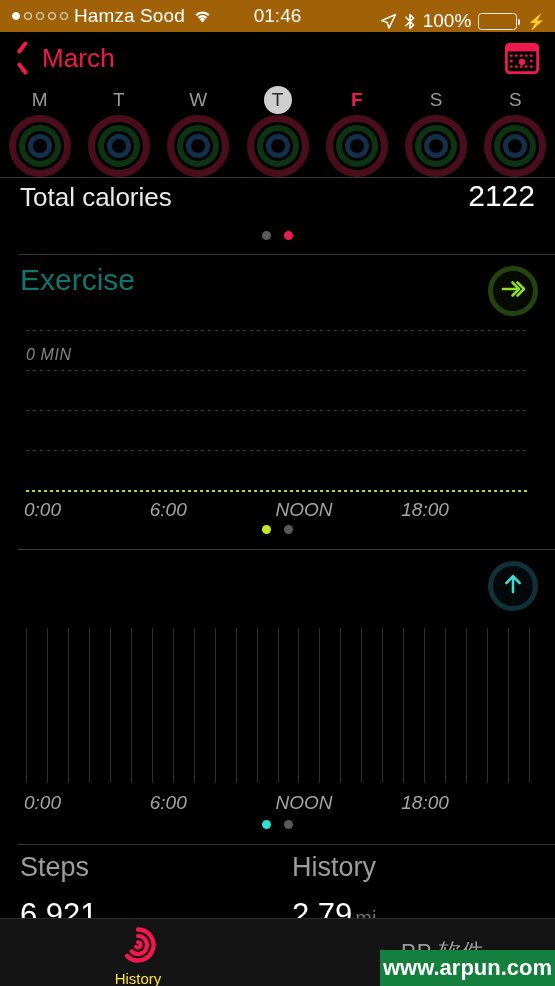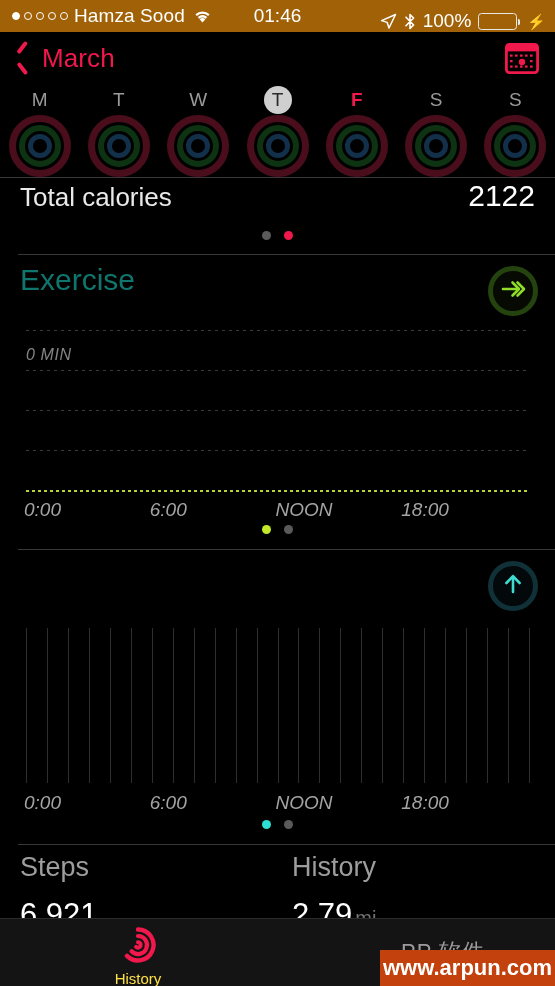--- a/index.html
+++ b/index.html
@@ -101,21 +101,21 @@
   .tabbar{ position:absolute; left:0; bottom:0; width:555px; height:68px;
     background:#141414; border-top:1px solid #2b2b2b; }
   .tabitem{ position:absolute; left:96px; top:6px; width:84px; text-align:center; cursor:pointer;}
   .tab-lbl{ font-size:15px; color:#fde047; margin-top:1px; }
 
   
   .wm-arpun{ position:absolute; left:394px; top:903px; font-size:42px; font-weight:bold;
     color:#fff; letter-spacing:1px; font-family:"Liberation Sans", sans-serif; }
   .wm-cn{ position:absolute; left:401px; top:937px; font-size:22px; color:#cfcfcf;
     opacity:.72; letter-spacing:1px; }
-  .wm-box{ position:absolute; left:380px; top:950px; width:175px; height:36px; background:#c2410c; }
+  .wm-box{ position:absolute; left:380px; top:950px; width:175px; height:36px; background:#15803d; }
   .wm-url{ position:absolute; left:0; top:0; width:175px; height:36px; line-height:36px;
     text-align:center; color:#fff; font-size:22px; font-weight:bold; }
 </style>
 </head>
 <body>
 
 <div id="screen">
 
   <div class="statusbar">
     <div class="sb-left">

